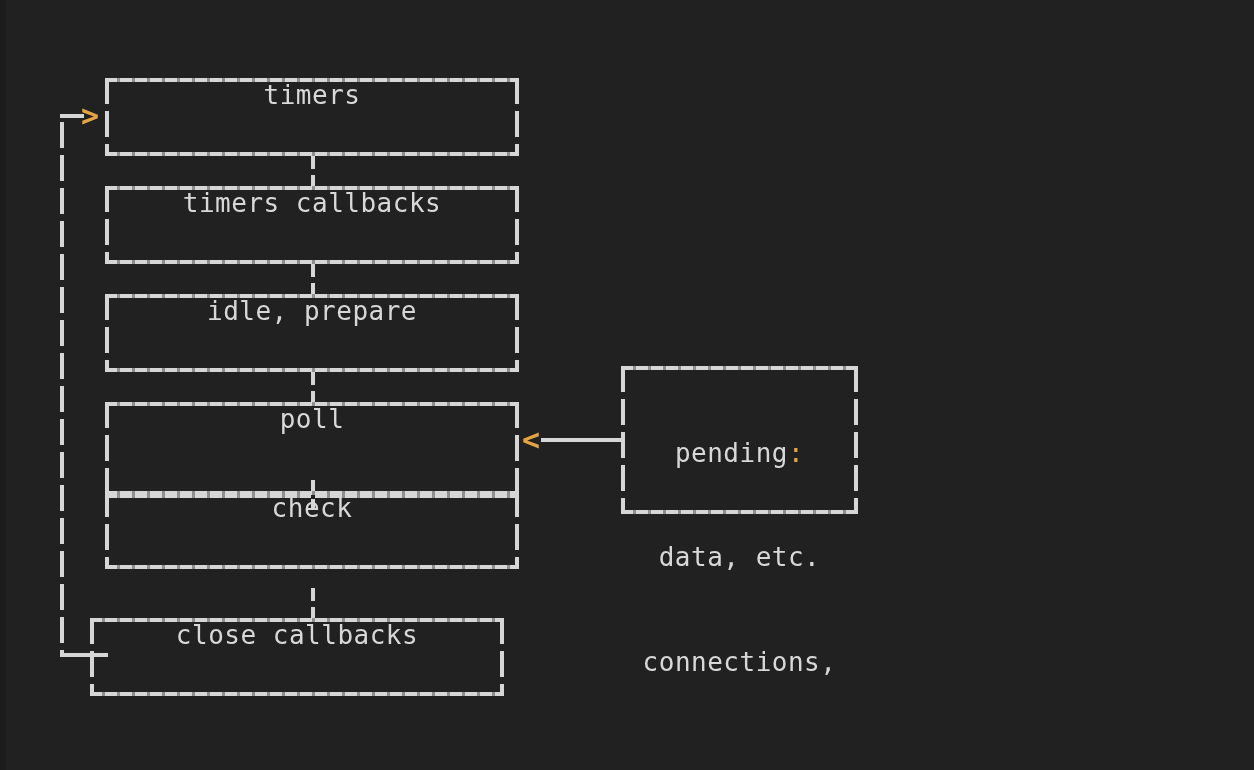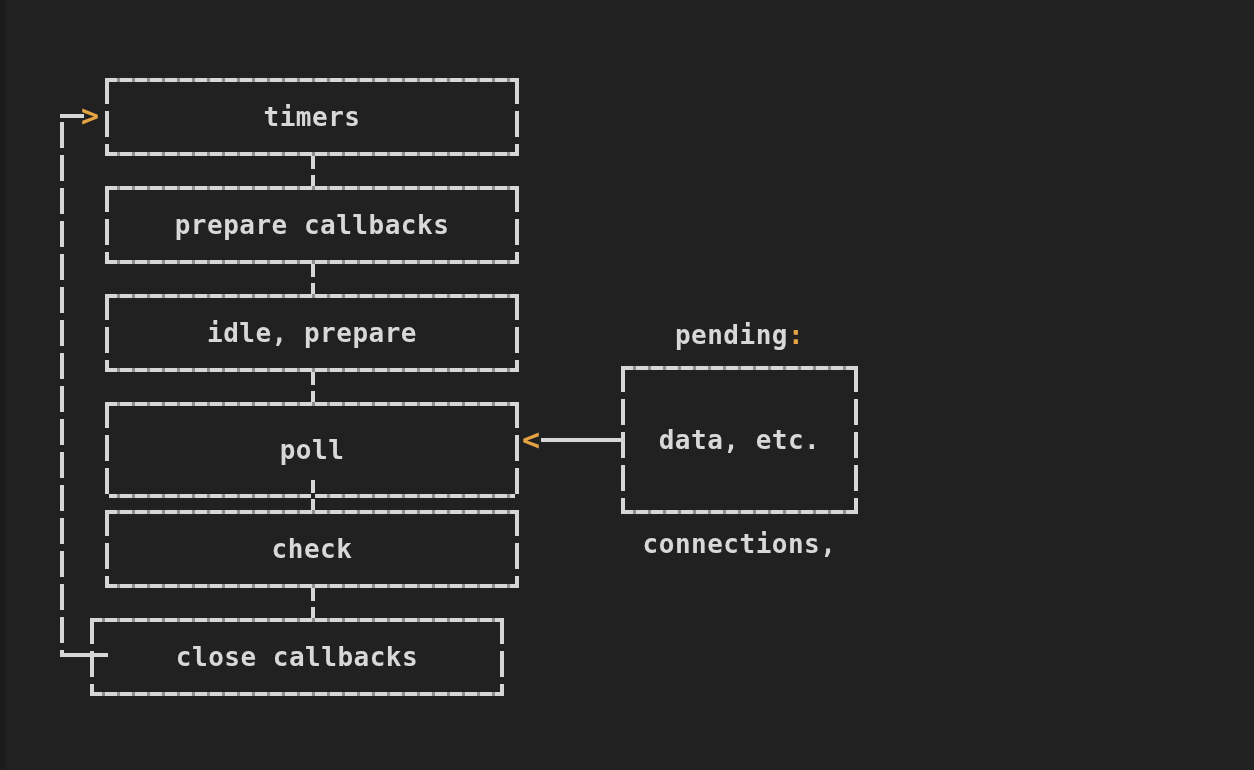--- a/index.html
+++ b/index.html
@@ -22,24 +22,23 @@
     left: 0; top: 0;
     width: 6px; height: 770px;
     background: #1c1c1c;
   }
 
   
   .node-box {
     position: absolute;
     box-sizing: border-box;
     display: flex;
-    align-items: center;
+    align-items: flex-start;
     justify-content: center;
     background: transparent;
-    font-weight: bold;
   }
   
   .node-box .bd-top,
   .node-box .bd-bottom {
     position: absolute;
     left: 0; right: 0;
     height: 4px;
     background-image: repeating-linear-gradient(
       to right,
       #d6d6d6 0px, #d6d6d6 12px,
@@ -134,21 +133,21 @@
     <div class="node-label">timers</div>
   </div>
 
   <div class="v-connector" style="left:311px; top:156px; height:30px;"></div>
 
   <div class="node-box" style="left:105px; top:186px; width:414px; height:78px;">
     <div class="bd-top"></div>
     <div class="bd-bottom"></div>
     <div class="bd-left"></div>
     <div class="bd-right"></div>
-    <div class="node-label">prepare callbacks</div>
+    <div class="node-label">timers callbacks</div>
   </div>
 
   <div class="v-connector" style="left:311px; top:264px; height:30px;"></div>
 
   <div class="node-box" style="left:105px; top:294px; width:414px; height:78px;">
     <div class="bd-top"></div>
     <div class="bd-bottom"></div>
     <div class="bd-left"></div>
     <div class="bd-right"></div>
     <div class="node-label">idle, prepare</div>
@@ -159,21 +158,21 @@
   <div class="node-box" style="left:105px; top:402px; width:414px; height:96px;">
     <div class="bd-top"></div>
     <div class="bd-bottom"></div>
     <div class="bd-left"></div>
     <div class="bd-right"></div>
     <div class="node-label">poll</div>
   </div>
 
   <div class="v-connector" style="left:311px; top:480px; height:30px;"></div>
 
-  <div class="node-box" style="left:105px; top:510px; width:414px; height:78px;">
+  <div class="node-box" style="left:105px; top:491px; width:414px; height:78px;">
     <div class="bd-top"></div>
     <div class="bd-bottom"></div>
     <div class="bd-left"></div>
     <div class="bd-right"></div>
     <div class="node-label">check</div>
   </div>
 
   <div class="v-connector" style="left:311px; top:588px; height:30px;"></div>
 
   <div class="node-box" style="left:90px; top:618px; width:414px; height:78px;">

